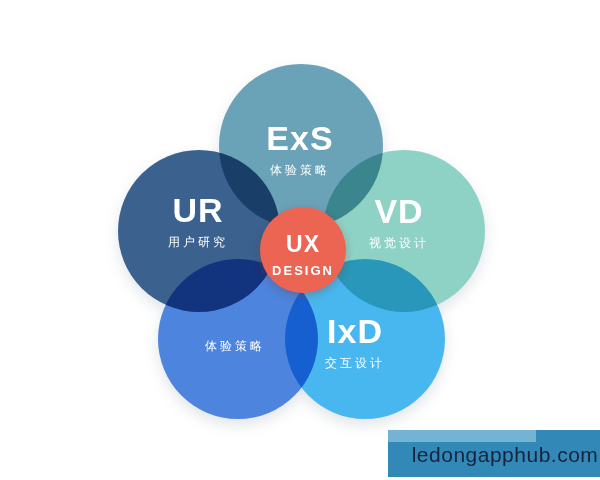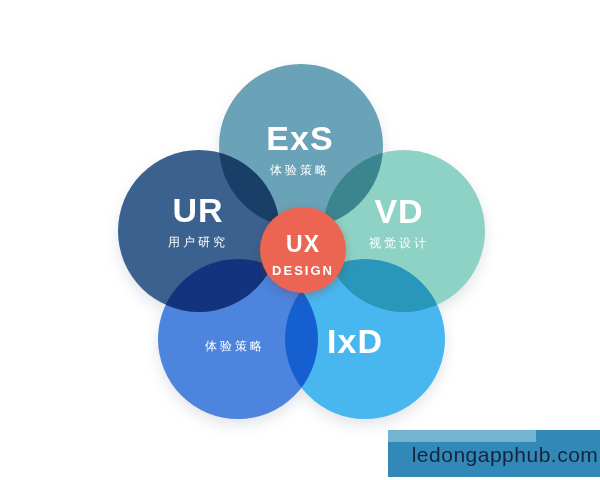--- a/index.html
+++ b/index.html
@@ -129,20 +129,21 @@
     <span class="acronym">VD</span>
     <span class="subtitle">视觉设计</span>
   </div>
 
   <div class="label" style="left:235px; top:341px;">
     <span class="subtitle">体验策略</span>
   </div>
 
   <div class="label" style="left:355px; top:341px;">
     <span class="acronym">IxD</span>
+    <span class="subtitle">交互设计</span>
   </div>
 
   <div class="label label-center" style="left:303px; top:255px;">
     <span class="acronym">UX</span>
     <span class="subtitle">DESIGN</span>
   </div>
 
 
   <div class="banner">
     <div class="banner-strip"></div>

